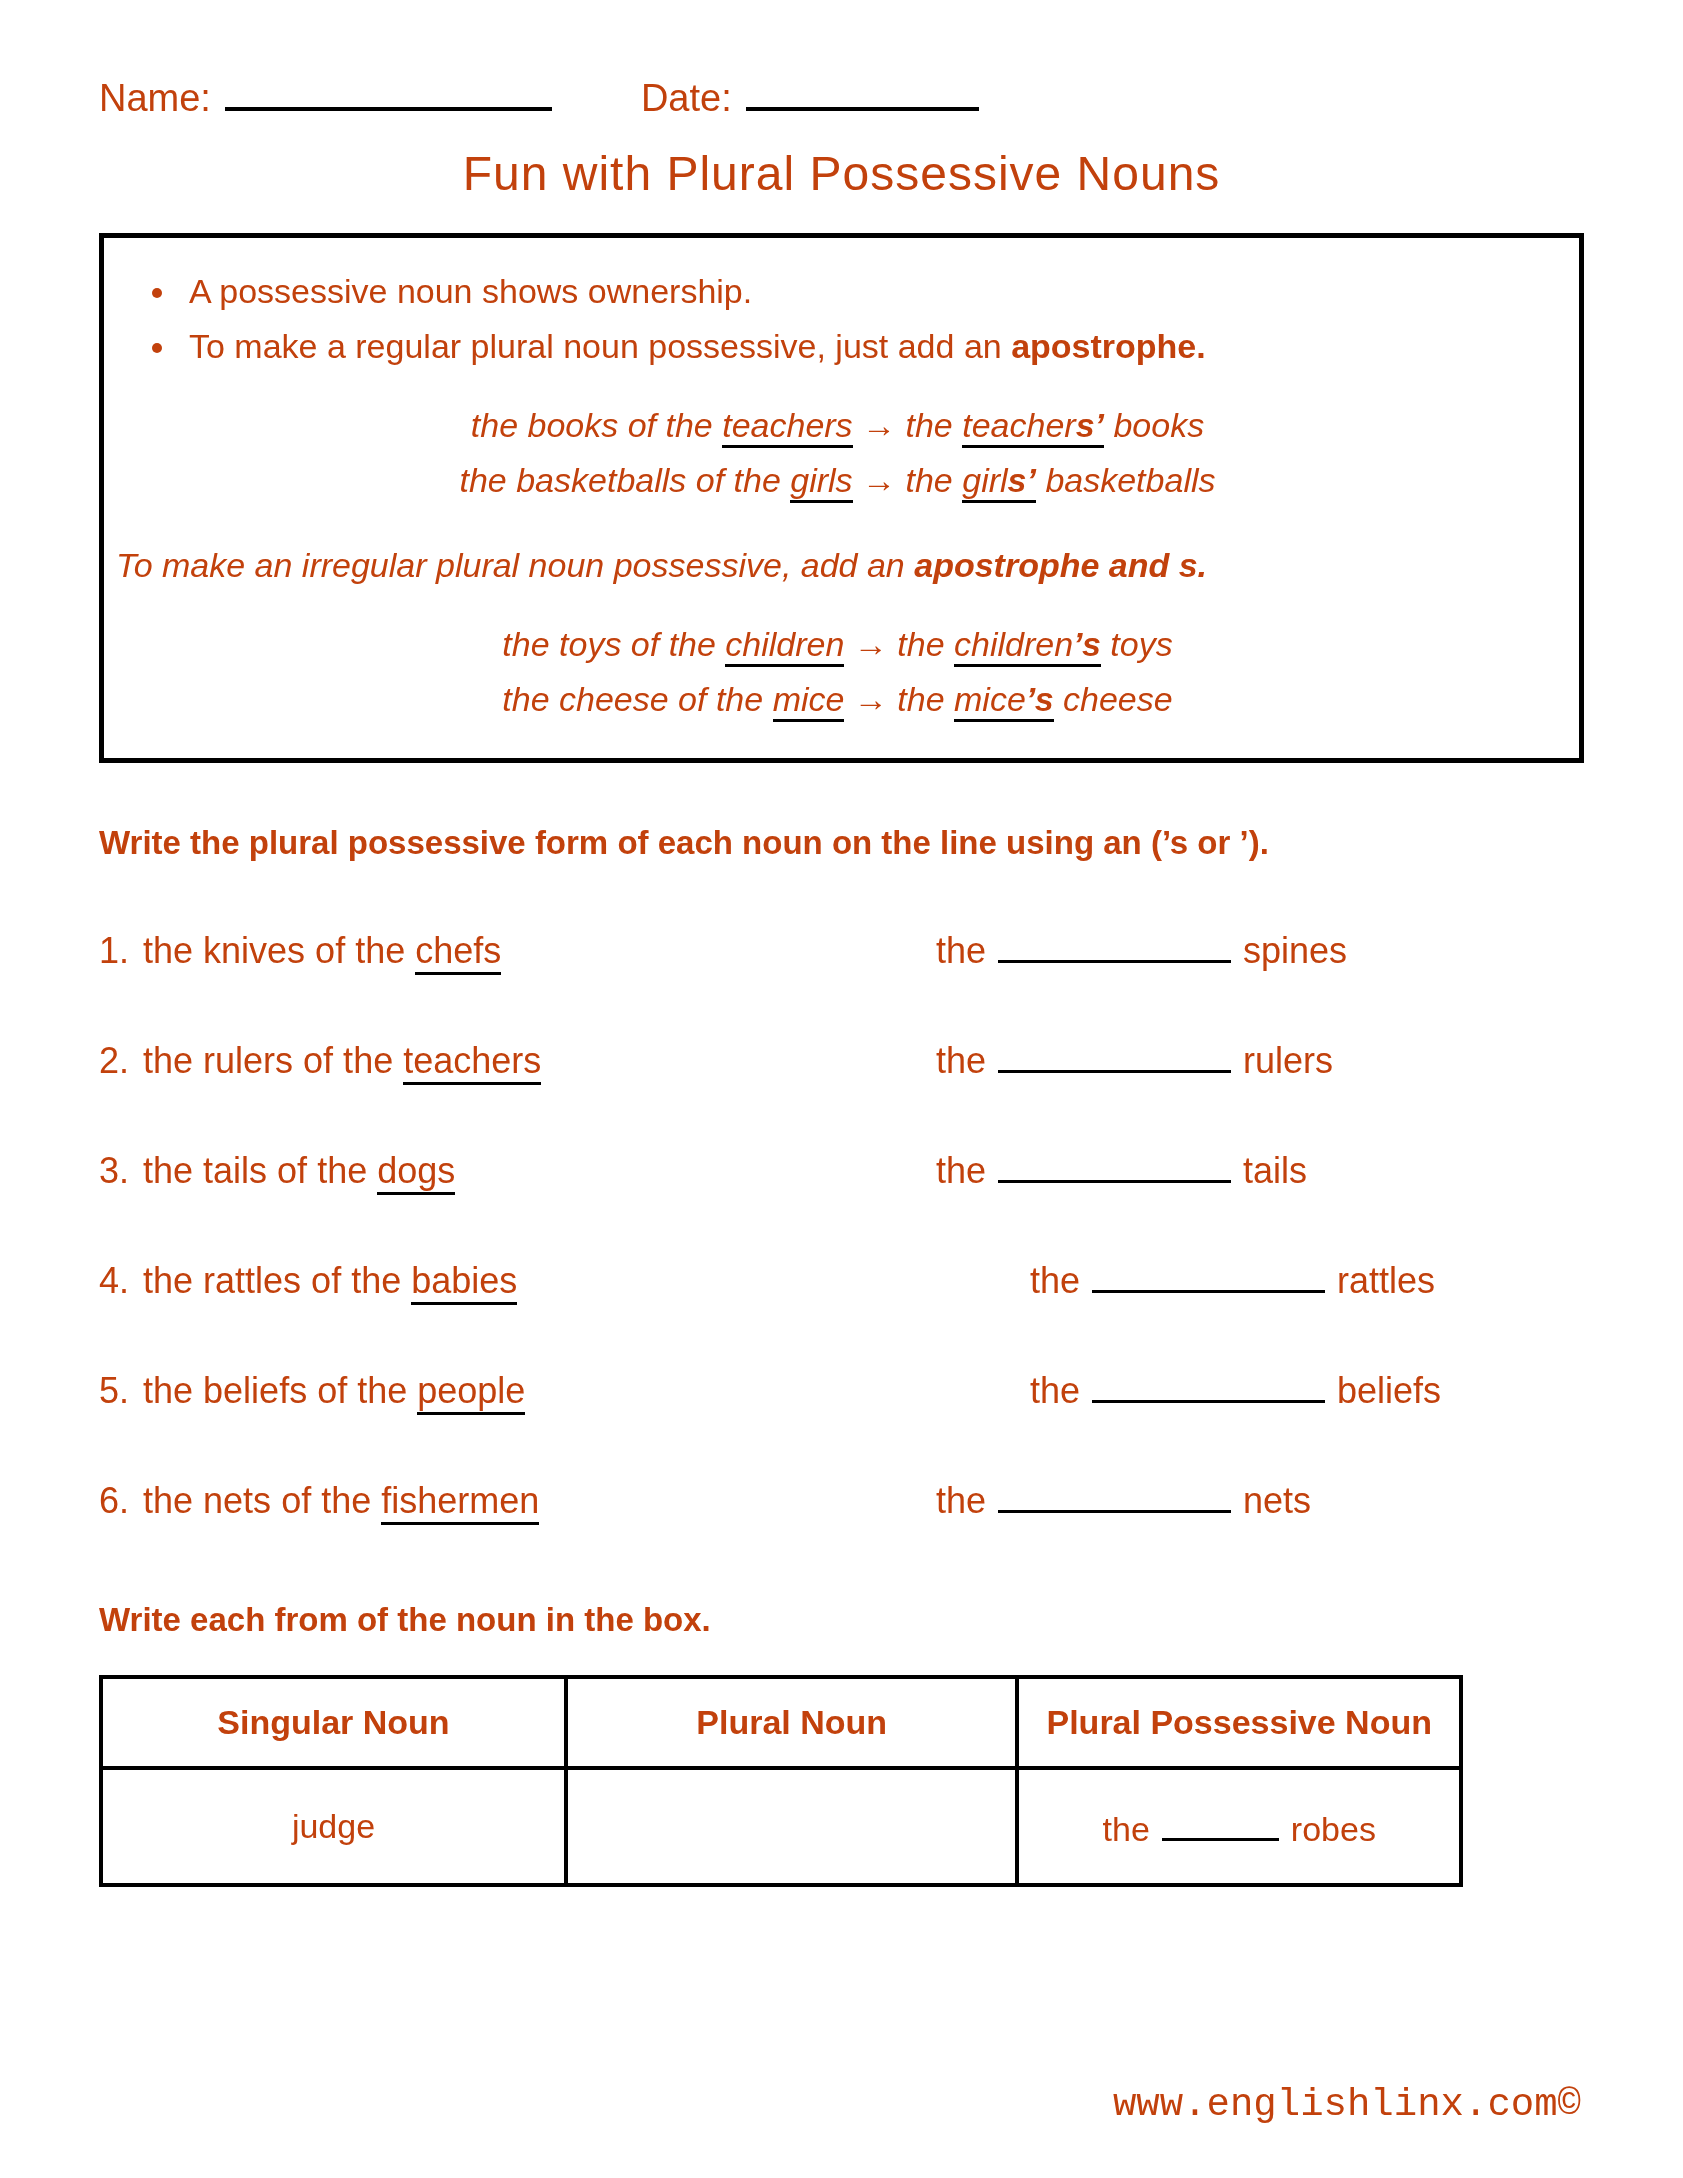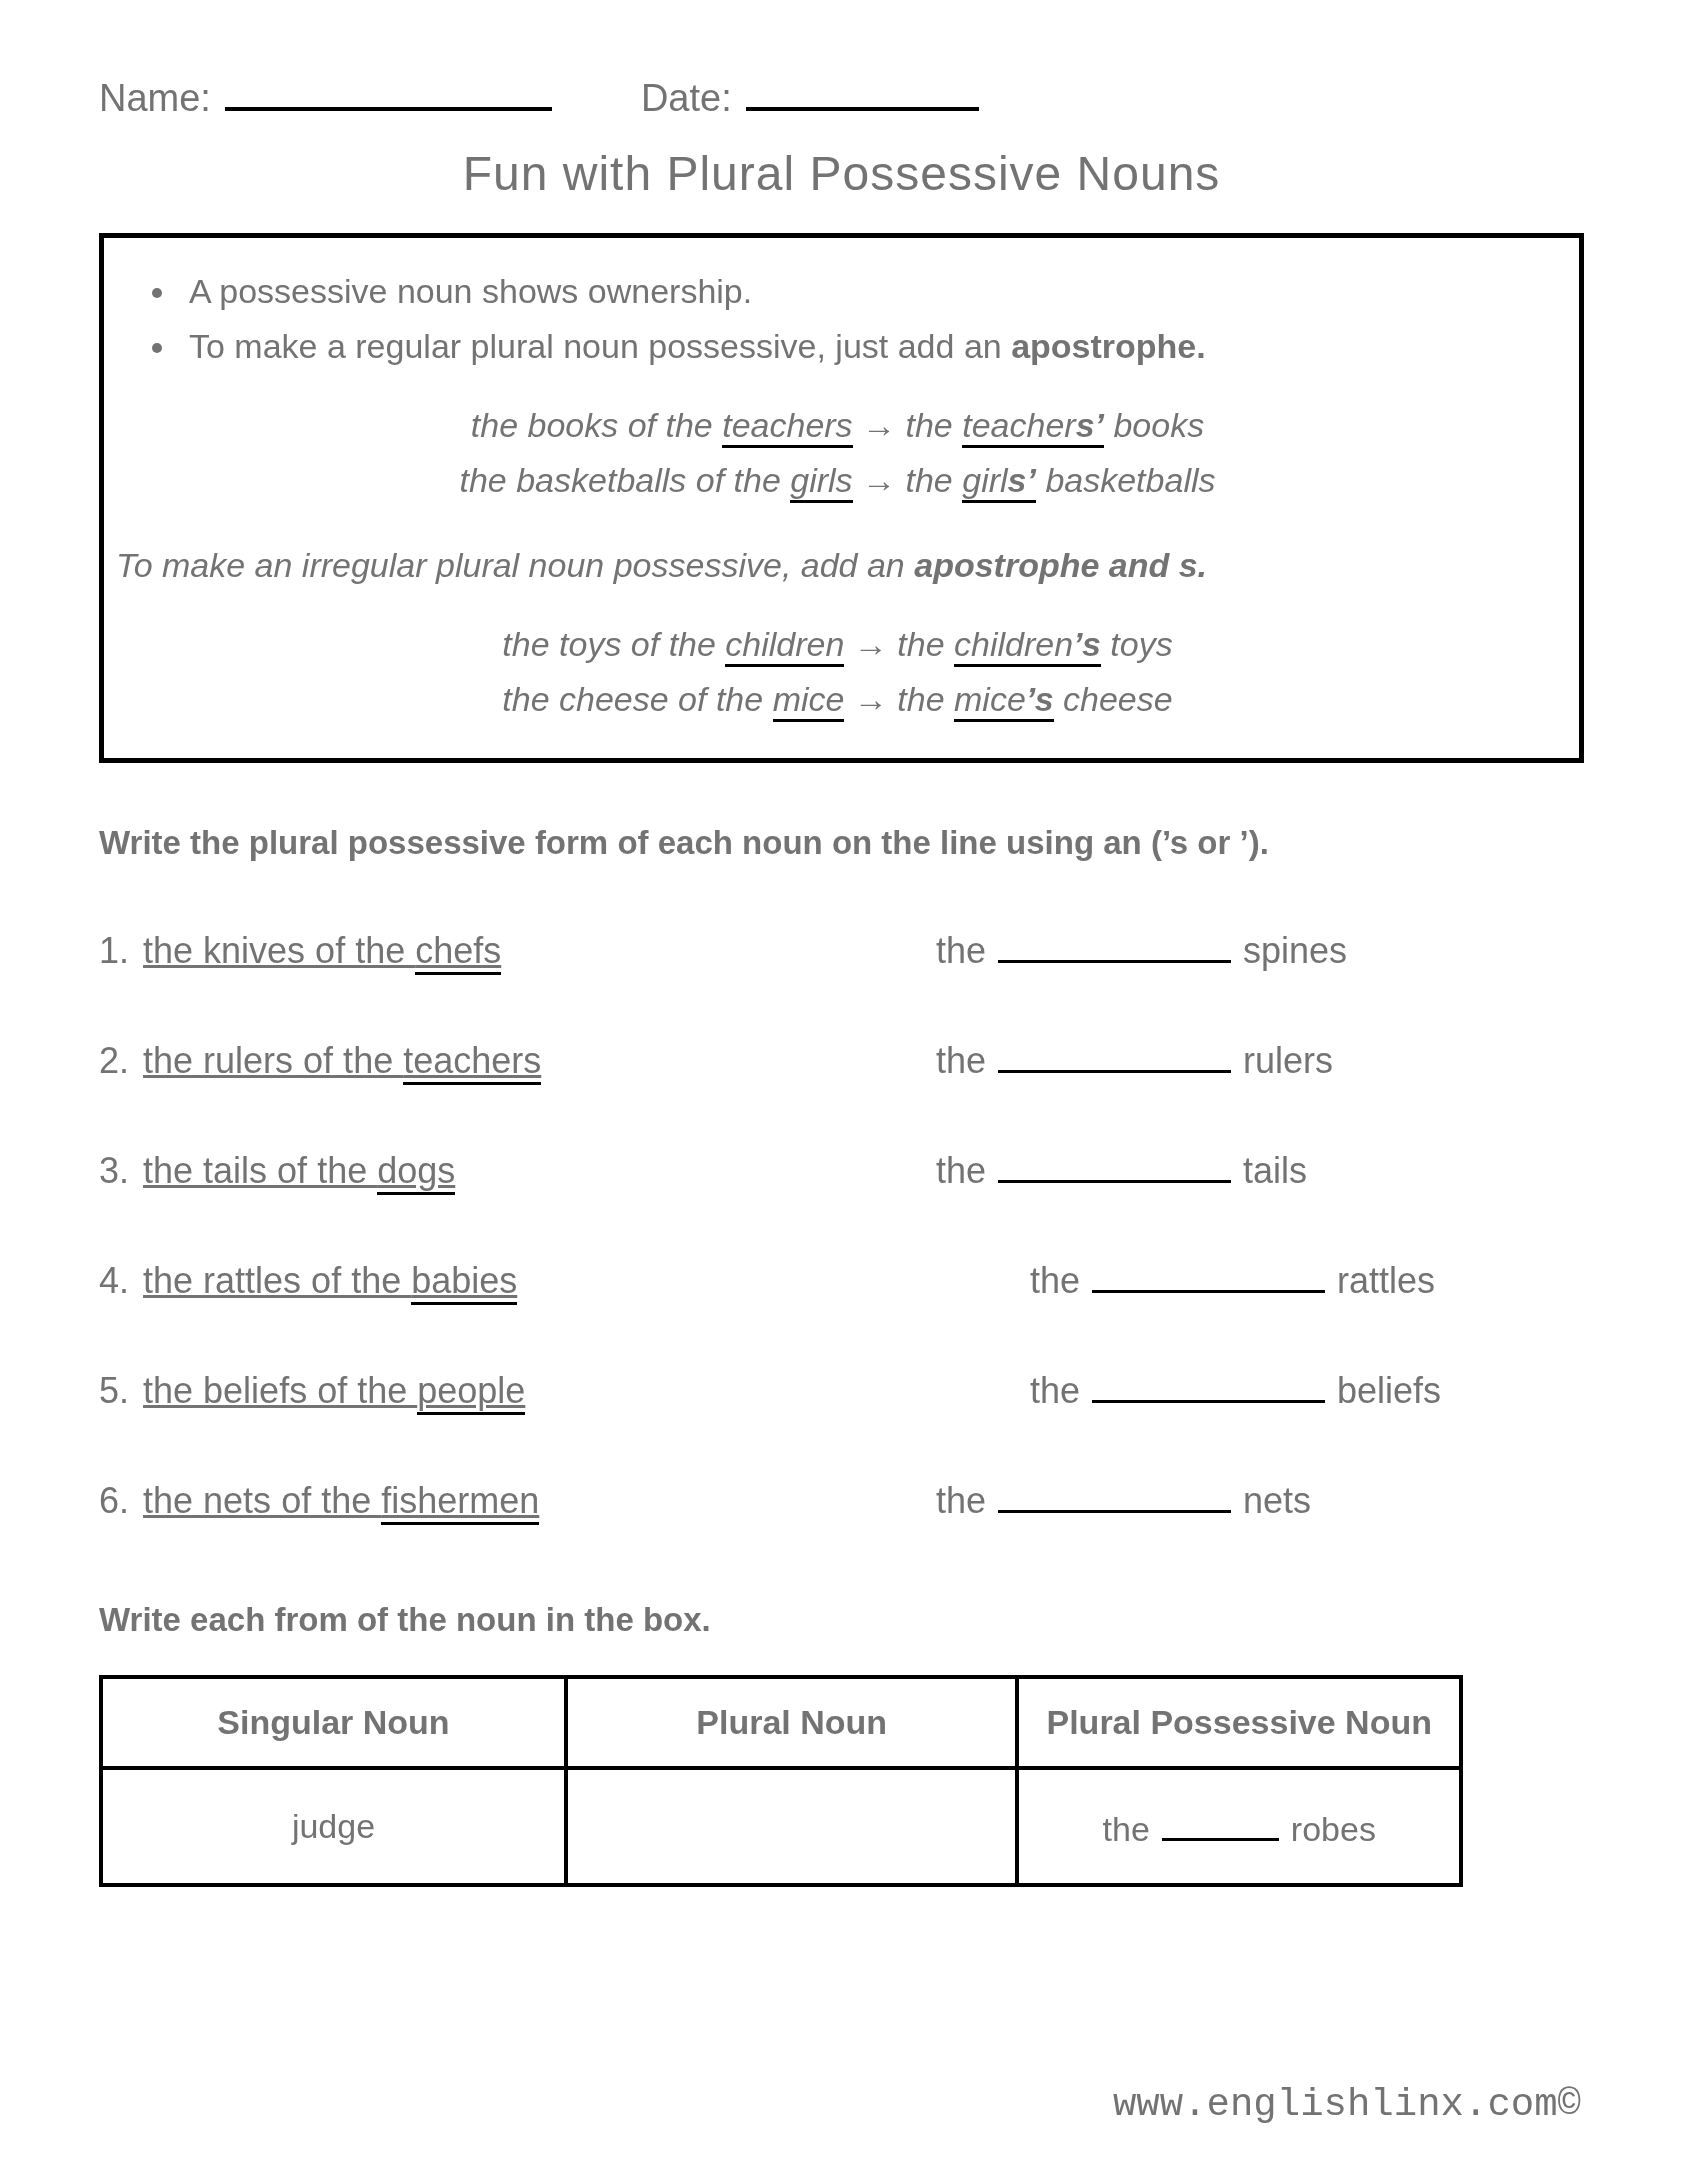--- a/index.html
+++ b/index.html
@@ -2,21 +2,21 @@
 <html><head>
 <meta charset="utf-8">
 <style>
   html,body { margin:0; padding:0; background:#ffffff; }
   .page {
     position:relative;
     width:1683px; height:2178px;
     box-sizing:border-box;
     padding:69px 99px 0 99px;
     background:#ffffff;
-    color:#737373;
+    color:#c2410c;
     font-family:"Liberation Sans", sans-serif;
     overflow:hidden;
   }
   
   .hdr { display:flex; align-items:baseline; font-size:38px; }
   .hdr-label { white-space:nowrap; }
   .line { display:inline-block; border-bottom:4px solid #000; height:1em; vertical-align:baseline; }
   .w-name { width:327px; margin-left:14px; }
   .w-date { width:233px; margin-left:14px; }
   .hdr-gap { width:89px; }
@@ -36,21 +36,21 @@
   .ex-block { margin-top:24px; }
   .irregular { margin-top:30px; font-style:italic; padding-left:2px; }
   .u { border-bottom:3px solid #000; padding-bottom:1px; }
   
   .instr { font-weight:bold; font-size:33px; white-space:nowrap; }
   .instr1 { margin-top:61px; }
   .instr2 { margin-top:79px; }
   
   .q-list { margin-top:10px; font-size:36px; }
   .q-row { display:flex; align-items:baseline; margin-top:62px; }
-  .q-left { flex:0 0 837px; white-space:nowrap;text-decoration:underline; }
+  .q-left { flex:0 0 837px; white-space:nowrap; }
   .q-num { display:inline-block; margin-right:14px; }
   .q-ans { white-space:nowrap; }
   .q-ans.indent { margin-left:94px; }
   .blank { display:inline-block; border-bottom:3px solid #000; height:1em; vertical-align:baseline; margin:0 12px; }
   .w-main { width:233px; }
   .w-cell { width:117px; }
   
   .noun-table { margin-top:36px; border-collapse:collapse; width:1364px; font-size:34px; table-layout:fixed; }
   .noun-table th, .noun-table td { border:4px solid #000; text-align:center; vertical-align:middle; }
   .noun-table th { height:85px; font-weight:bold; }

